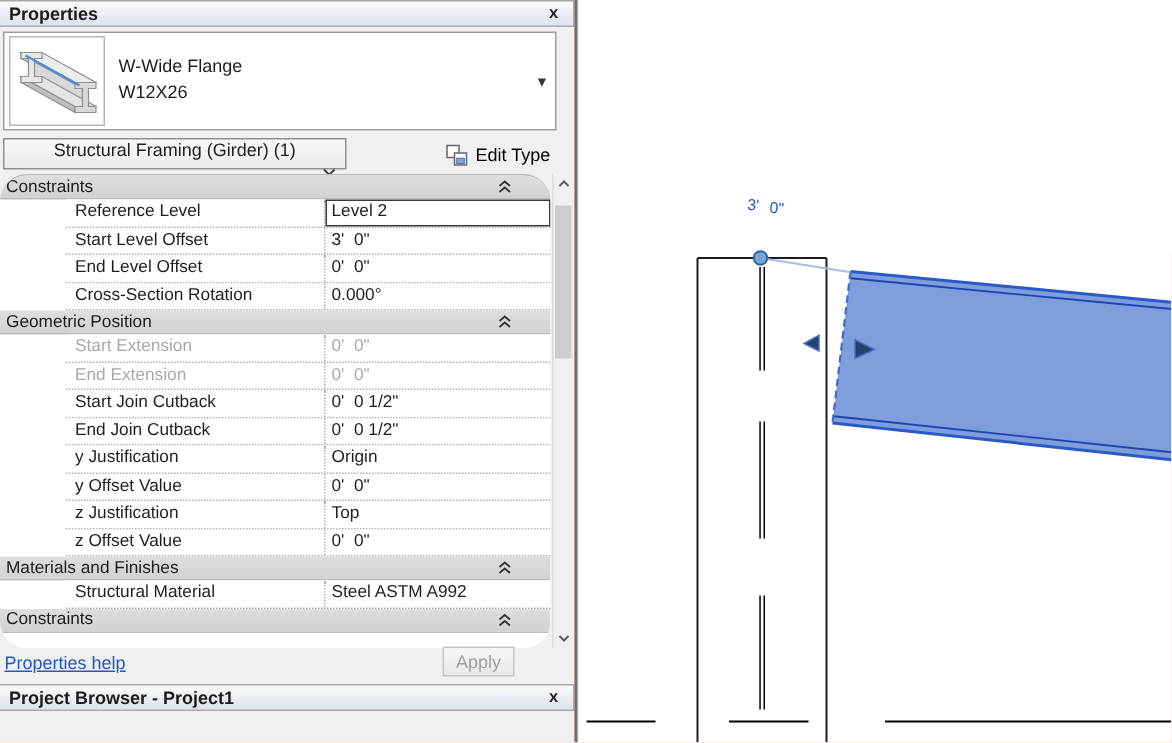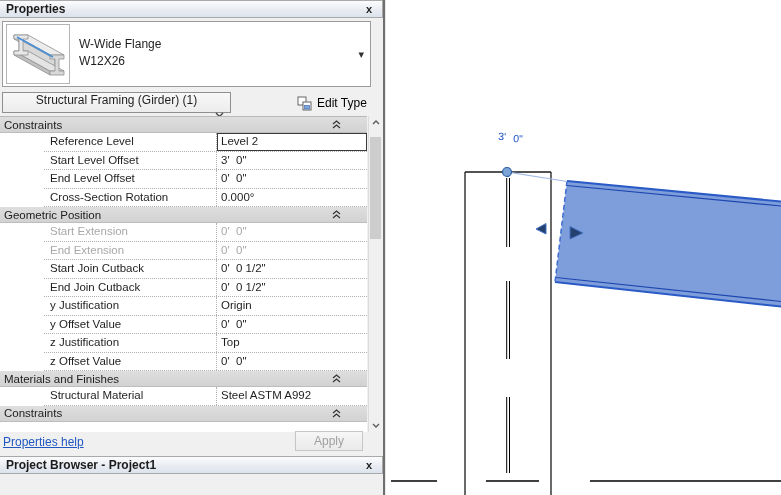--- a/index.html
+++ b/index.html
@@ -40,21 +40,21 @@
     display:flex; align-items:center; padding:0 6px; font-size:12px;flex-direction:column;
   }
   .combo .dd { margin-left:auto; color:#444; }
   .edit-type {
     position:absolute; left:295px; top:92px; width:86px; height:22px;
     display:flex; align-items:center; gap:5px; padding:0 2px; font-size:12px; background:transparent; border:none;
   }
   
   .grid {
     position:absolute; left:0; top:116px; width:367px; height:316px;
-    background:#fff; overflow:hidden; border-top:1px solid #b9b9b9;
+    background:#fff; overflow:hidden; border-top:1px solid #b9b9b9;border-radius:18px;
   }
   .sec-header {
     height:16px; background:linear-gradient(180deg,#dedede,#d2d2d2);
     border-bottom:1px solid #bdbdbd; display:flex; align-items:center;
     padding:0 4px; font-size:11.5px; color:#1c1c1c;
   }
   .sec-header .chev { margin-left:auto; margin-right:22px; }
   .prop-row { height:18.5px; display:flex; border-bottom:1px dotted #b0b0b0; background:#fff;margin-left:44px; }
   .cell-label {
     width:173px; padding:2px 0 0 6px; border-right:1px dotted #b0b0b0;
@@ -69,21 +69,21 @@
     background:#f0f0f0; border-left:1px solid #dcdcdc;
   }
   .vscroll .btn { position:absolute; left:0; width:13px; height:13px; display:flex; align-items:center; justify-content:center; color:#5a5a5a; }
   .vscroll .btn.up { top:0; }
   .vscroll .btn.down { bottom:0; }
   .vscroll .thumb { position:absolute; left:1px; top:21px; width:11px; height:102px; background:#cdcdcd; }
   
   .props-footer { position:absolute; left:0; top:429px; width:383px; height:24px; }
   .help-link { position:absolute; left:3px; top:6px; color:#2058c0; font-size:12px; }
   .apply-btn {
-    position:absolute; left:295px; top:2px; width:68px; height:20px;
+    position:absolute; left:295px; top:2px; width:48px; height:20px;
     background:linear-gradient(180deg,#f6f6f6,#eaeaea); border:1px solid #c6c6c6;
     color:#a0a0a0; font-size:12px; text-align:center; line-height:18px;
   }
   
   .pb-titlebar { top:456px; }
   .pb-tree {
     position:absolute; left:0; top:500px; width:383px; height:21px;
     background:#fff; border:1px solid #9a9a9a; border-left:none; border-bottom:none;
     display:flex; align-items:center; padding-left:4px; gap:4px; font-size:16px;
   }

